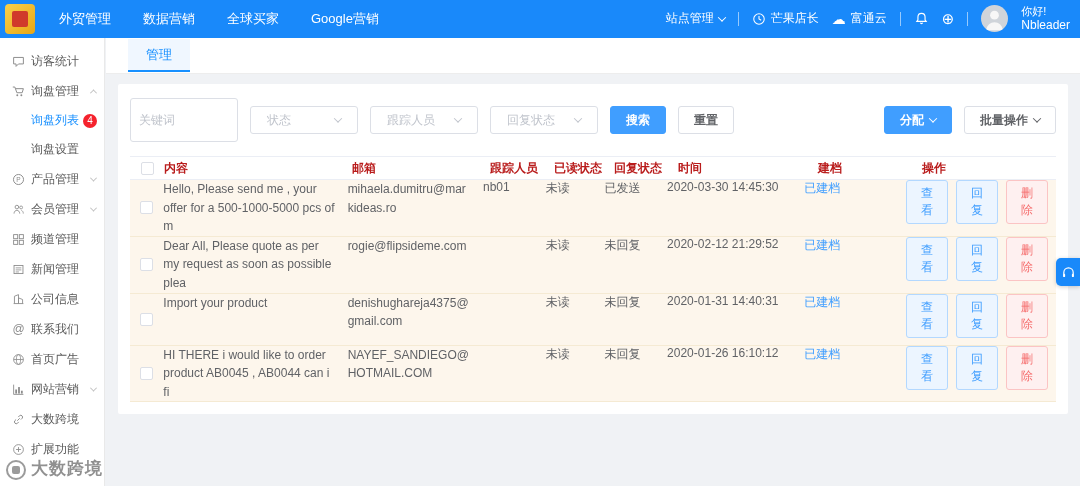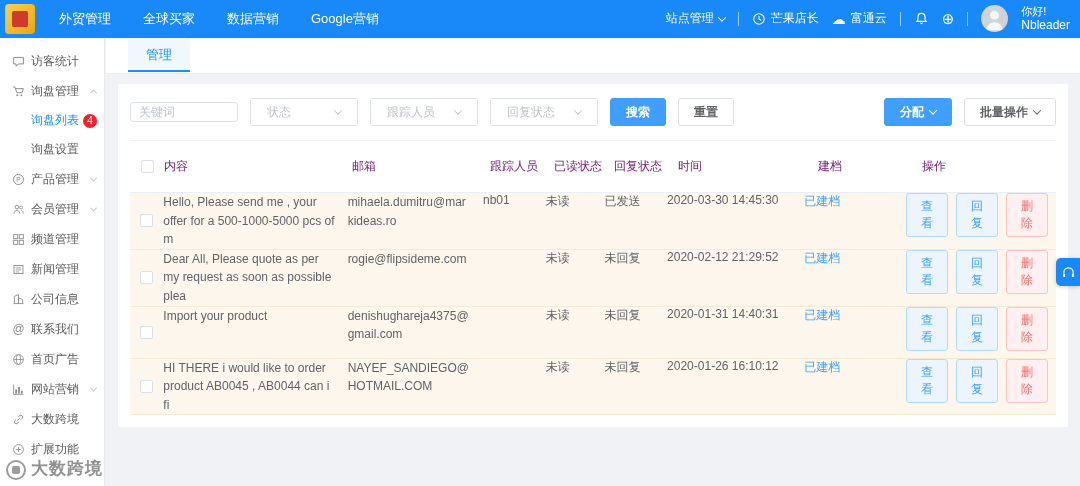--- a/index.html
+++ b/index.html
@@ -33,31 +33,31 @@
   .s-sub.active { color:#1890ff; }
   .badge { background:#f5222d; color:#fff; border-radius:50%; min-width:14px; height:14px; font-size:10px; display:flex; align-items:center; justify-content:center; margin-left:4px; }
 
   
   .main { margin-left:106px; }
   .tabstrip { height:36px; background:#fff; display:flex; align-items:center; padding-left:22px; border-bottom:1px solid #ededed; }
   .tab { padding:7px 18px 6px; font-size:13px; color:#1890ff; background:#f0f7ff; border-bottom:2px solid #1890ff; cursor:pointer; }
   .card { margin:10px 12px 0; background:#fff; border-radius:2px; padding:14px 12px 12px; }
 
   .filters { display:flex; align-items:center; gap:12px; }
-  .f-input { width:108px; height:20px; border:1px solid #dcdfe6; border-radius:3px; padding:0 8px; font-size:12px; color:#606266; outline:none; font-family:inherit; }
+  .f-input { width:108px; height:44px; border:1px solid #dcdfe6; border-radius:3px; padding:0 8px; font-size:12px; color:#606266; outline:none; font-family:inherit; }
   .f-input::placeholder { color:#c0c4cc; }
   .f-select { width:108px; height:28px; border:1px solid #dcdfe6; border-radius:3px; display:flex; align-items:center; justify-content:space-between; padding:0 16px; font-size:12px; color:#c0c4cc; background:#fff; cursor:pointer; }
   .f-select .chev { color:#c0c4cc; }
   .btn { height:28px; padding:0 15px; border-radius:3px; font-size:12px; cursor:pointer; border:1px solid transparent; font-family:inherit; display:flex; align-items:center; gap:6px;font-weight:bold; }
   .btn-primary { background:#409eff; color:#fff; border-color:#409eff; }
   .btn-plain { background:#fff; color:#606266; border-color:#dcdfe6; }
   .spacer { flex:1; }
 
   .tbl { margin-top:14px; font-size:12px; }
-  .thead { display:flex; align-items:center; height:53px; border-top:1px solid #ebeef5; border-bottom:1px solid #ebeef5; color:#701a75; }
+  .thead { display:flex; align-items:center; height:24px; border-top:1px solid #ebeef5; border-bottom:1px solid #ebeef5; color:#b91c1c;font-weight:bold; }
   .trow { display:flex; align-items:flex-start; min-height:52px; background:#fdf6ec; border-bottom:1px solid #f5ead3; color:#606266; }
   .c-check { width:34px; display:flex; justify-content:center; align-self:stretch; align-items:center; }
   .cb { width:13px; height:13px; border:1px solid #dcdfe6; border-radius:2px; background:#fff; cursor:pointer; }
   .c-content { width:188px; padding-right:12px; line-height:1.55; }
   .c-email { width:138px; padding-right:12px; word-break:break-all; line-height:1.55; }
   .c-track { width:64px; }
   .c-read { width:60px; }
   .c-reply { width:64px; }
   .c-time { width:140px; }
   .c-arch { width:104px; }
@@ -74,22 +74,22 @@
   .wm-logo::after { content:""; position:absolute; inset:4px; background:rgba(130,130,130,.8); border-radius:2px; }
   .wm-text { font-size:17px; font-weight:bold; color:rgba(120,120,120,.82); text-shadow:0 1px 2px rgba(255,255,255,.95), 0 0 1px rgba(255,255,255,.9); letter-spacing:1px; }
 </style>
 </head>
 <body>
 
 <header class="topbar">
   <div class="logo"></div>
   <nav class="nav">
     <div class="nav-item">外贸管理</div>
+    <div class="nav-item">数据营销</div>
     <div class="nav-item">全球买家</div>
-    <div class="nav-item">数据营销</div>
     <div class="nav-item">Google营销</div>
   </nav>
   <div class="tb-right">
     <div class="tb-item">
       <span>站点管理</span>
       <i class="chev"></i>
     </div>
     <span class="tb-sep"></span>
     <div class="tb-item">
       <svg width="14" height="14" viewBox="0 0 16 16">

